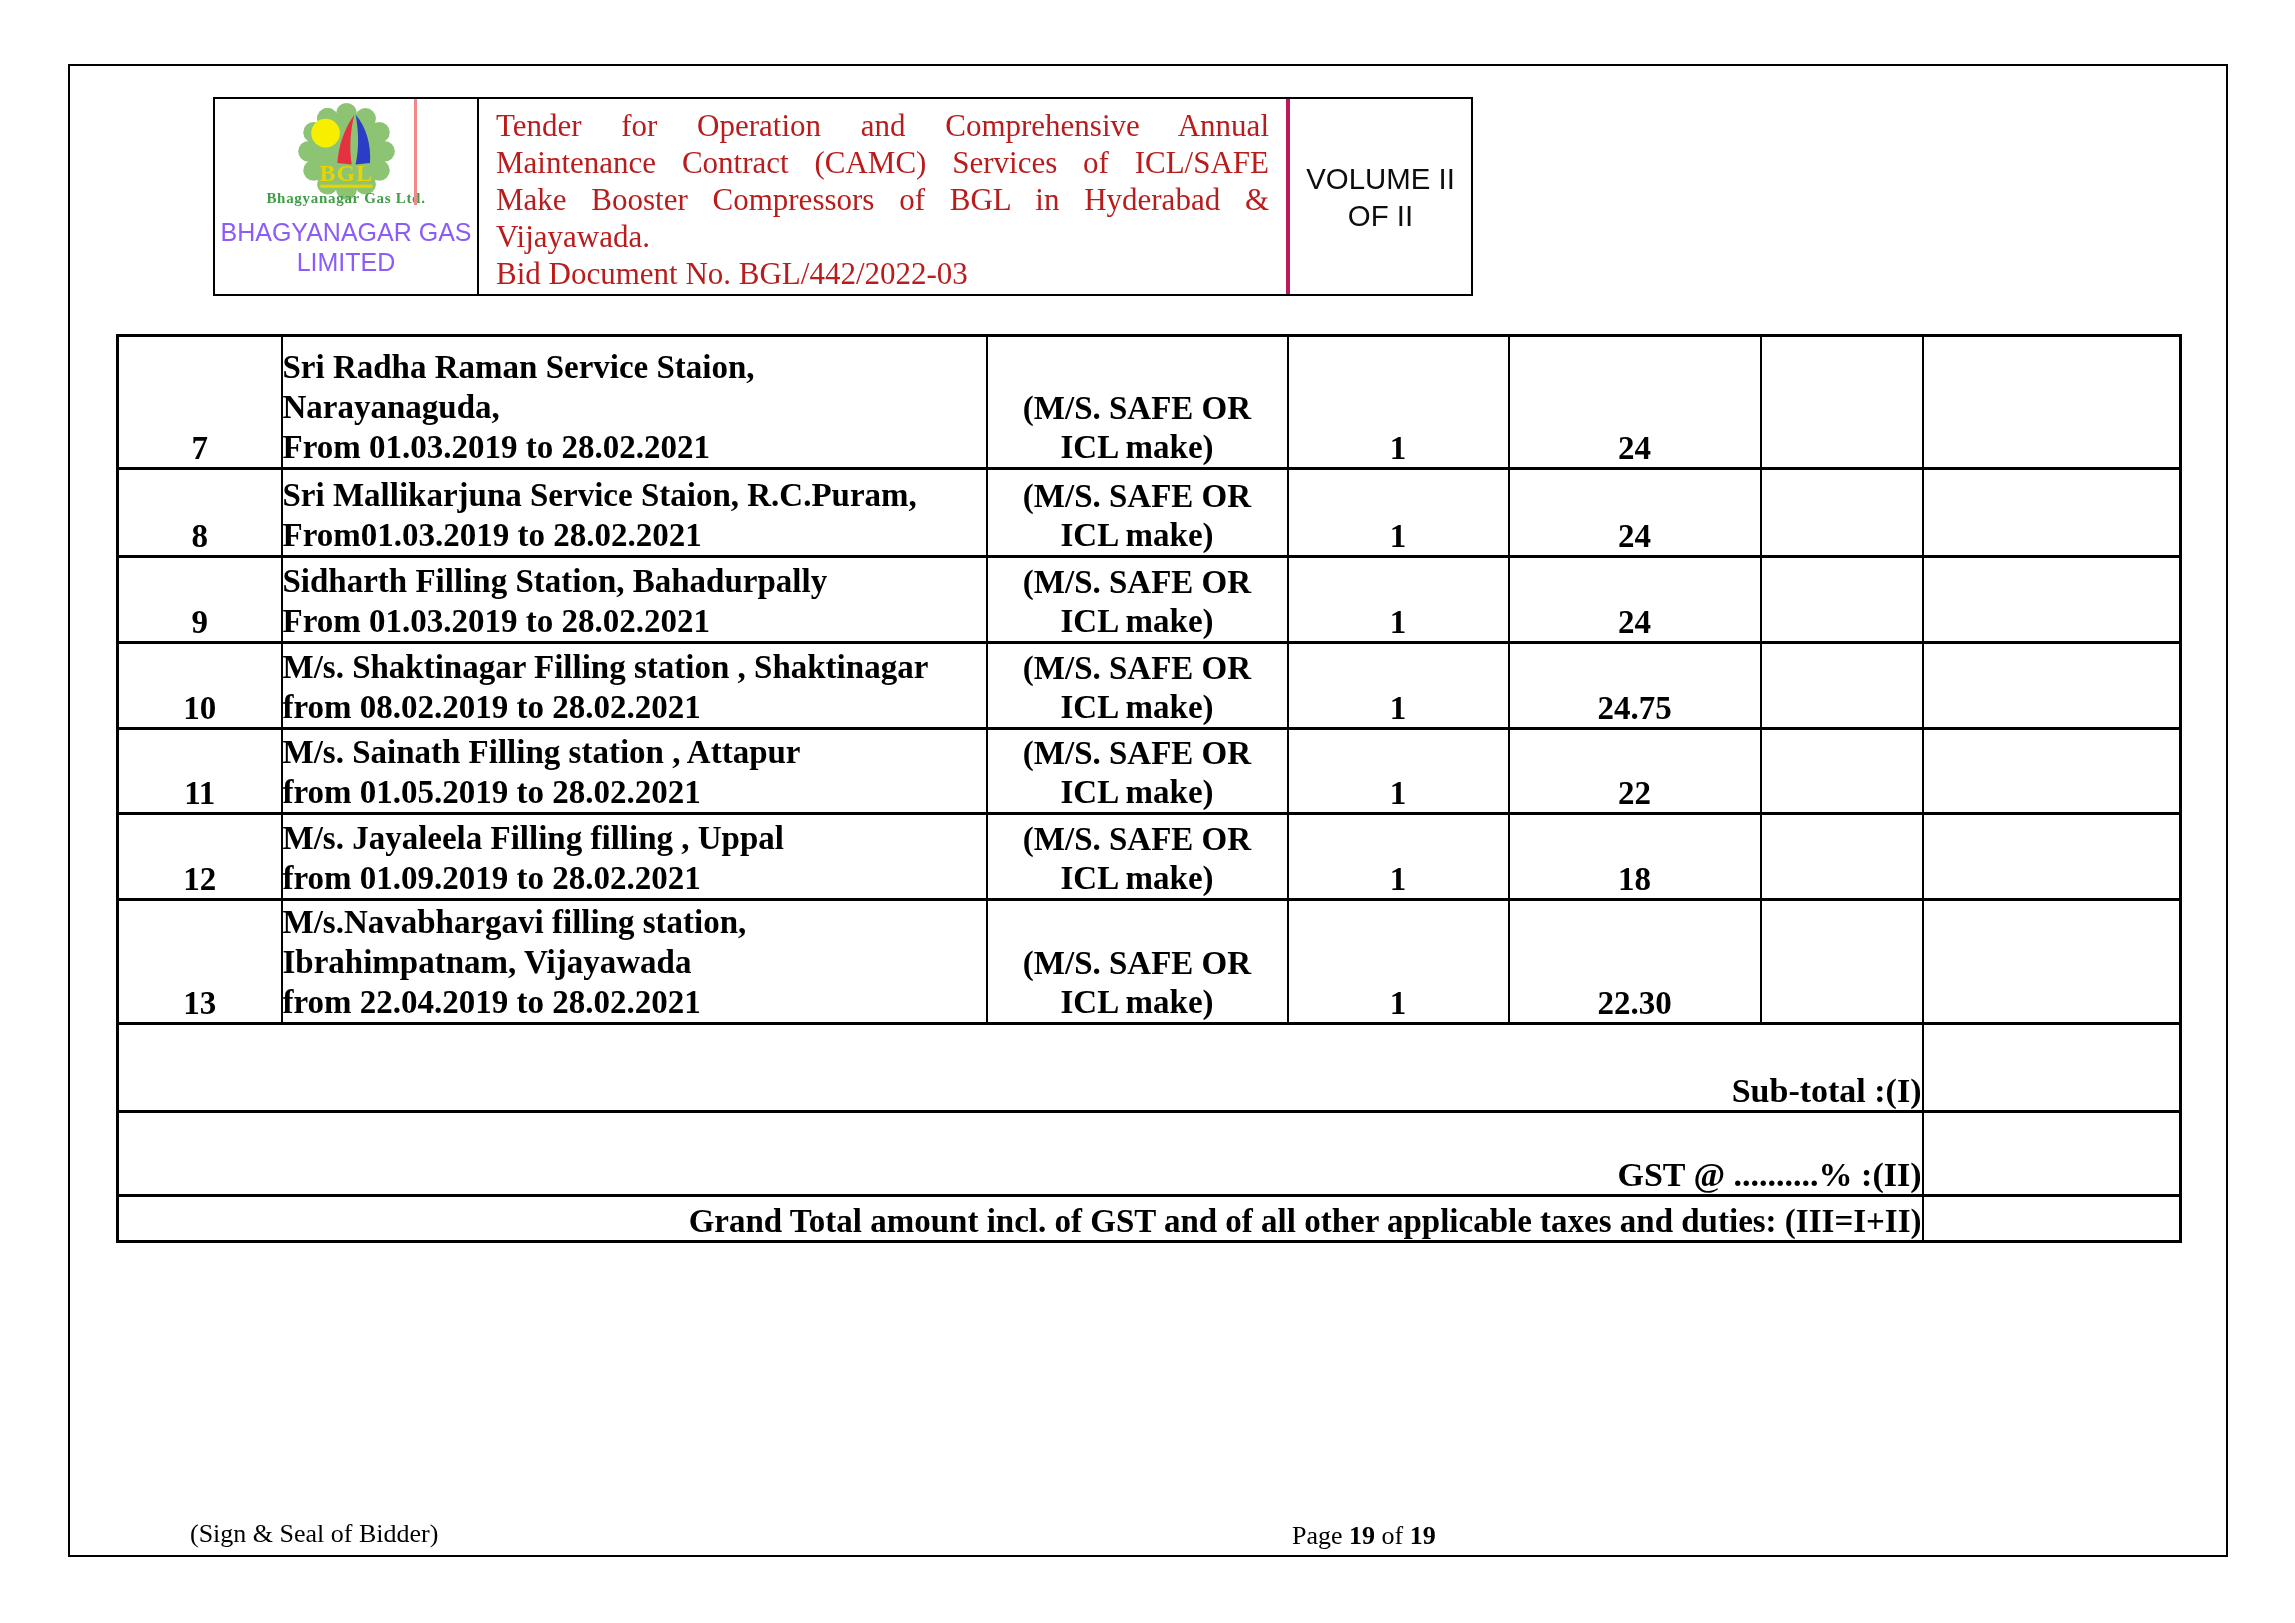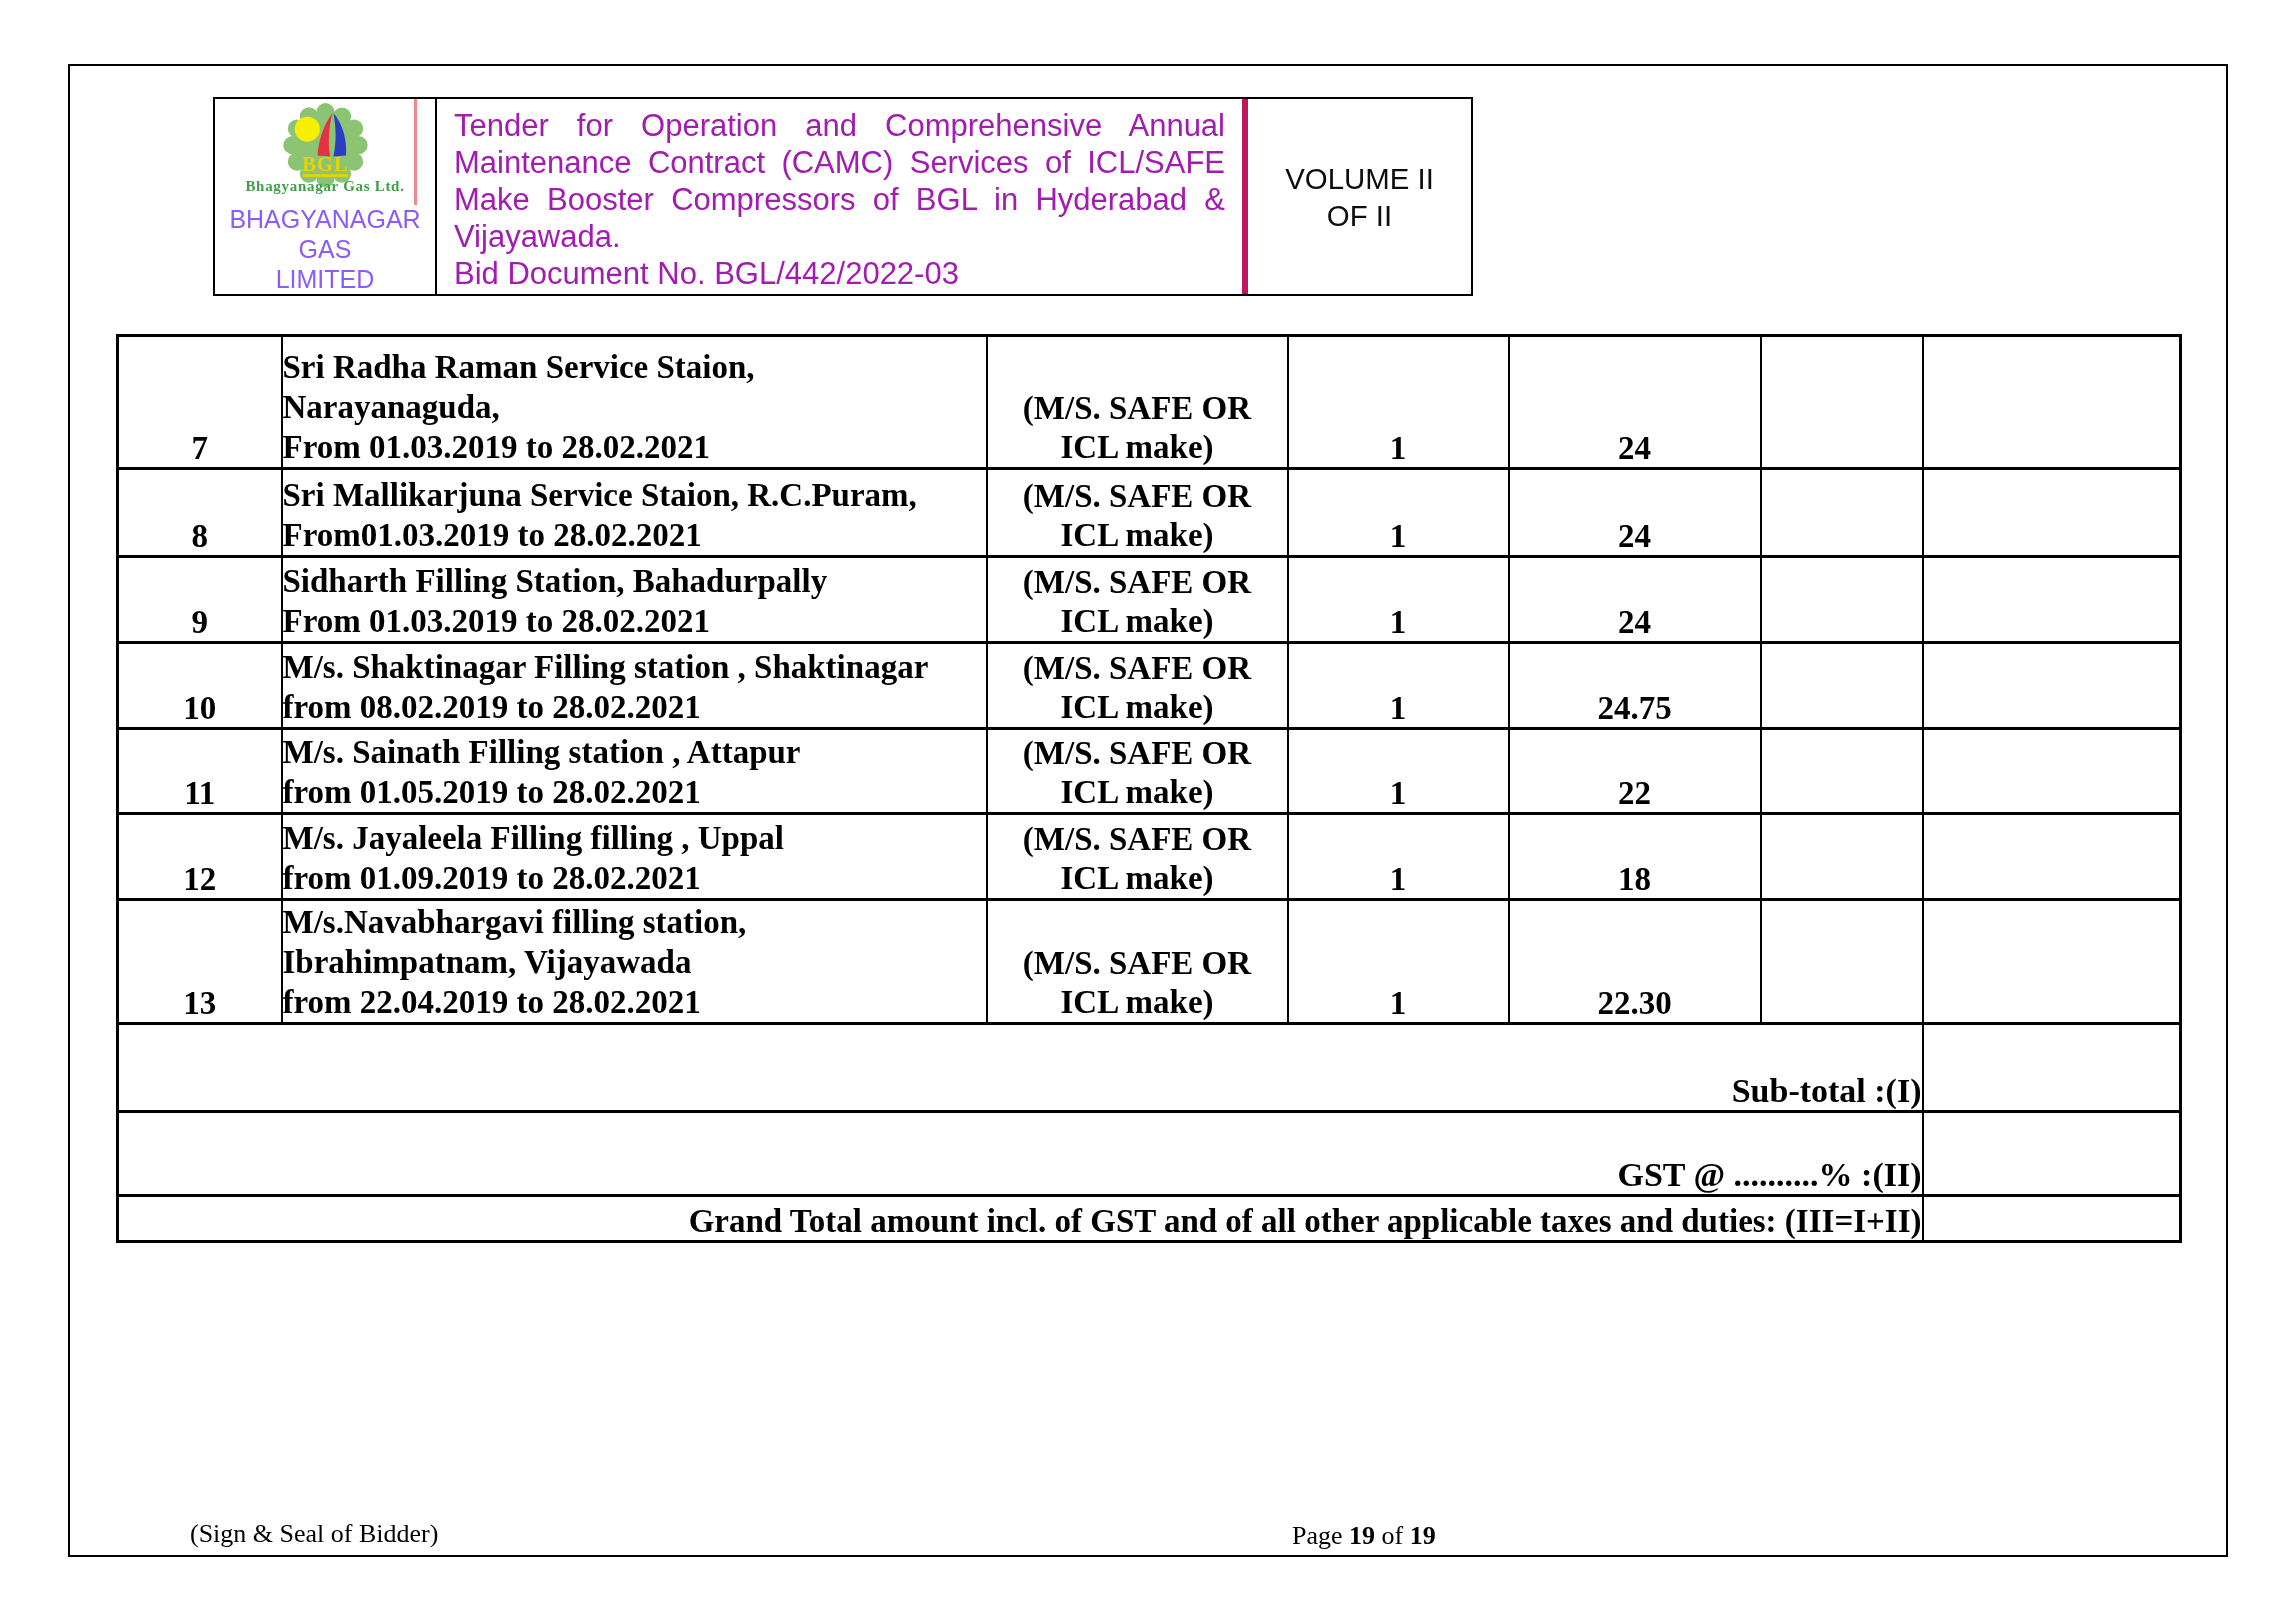--- a/index.html
+++ b/index.html
@@ -10,39 +10,39 @@
   .page-border{
     position:absolute;left:68px;top:64px;width:2160px;height:1493px;
     border:2.6px solid #000;box-sizing:border-box;
   }
   
   .header-box{
     position:absolute;left:213px;top:97px;width:1260px;height:199px;
     border:2px solid #000;box-sizing:border-box;display:flex;
   }
   .logo-cell{
-    position:relative;width:222px;box-sizing:border-box;border-right:2px solid #000;
+    position:relative;width:264px;box-sizing:border-box;border-right:2px solid #000;
     display:flex;flex-direction:column;align-items:center;padding-top:3.9px;
   }
   .accent-line{
     position:absolute;top:0;left:199px;width:2.6px;height:106px;background:#f08a8a;
   }
   .logo-svg{width:183px;height:98px;display:block;}
   .logo-subtitle{
     font-family:"Liberation Serif",serif;font-weight:bold;font-size:15px;
     color:#3f9e46;letter-spacing:0.7px;margin-top:-10.5px;
   }
   .company-name{
     margin-top:9.2px;text-align:center;font-family:"Liberation Sans",sans-serif;
     font-size:25px;line-height:30px;color:#8b5cf6;
   }
   .title-cell{
-    width:811px;box-sizing:border-box;border-right:6px solid #be185d;
-    font-family:Liberation Sans, sans-serif;font-size:31px;line-height:37px;
-    padding:7.9px 17px 0 17px;color:#a21caf;
+    width:811px;box-sizing:border-box;border-right:4px solid #be185d;
+    font-family:Liberation Serif, serif;font-size:31px;line-height:37px;
+    padding:7.9px 17px 0 17px;color:#b91c1c;
   }
   .tl{text-align:justify;text-align-last:justify;}
   .tl-last{text-align:center;}
   .bid-line{text-align:left;margin-top:0px;}
   .volume-cell{
     flex:1;display:flex;flex-direction:column;align-items:center;justify-content:center;
     font-family:"Liberation Sans",sans-serif;font-size:29.4px;line-height:37px;color:#0d0d0d;
     text-align:center;
   }
   

